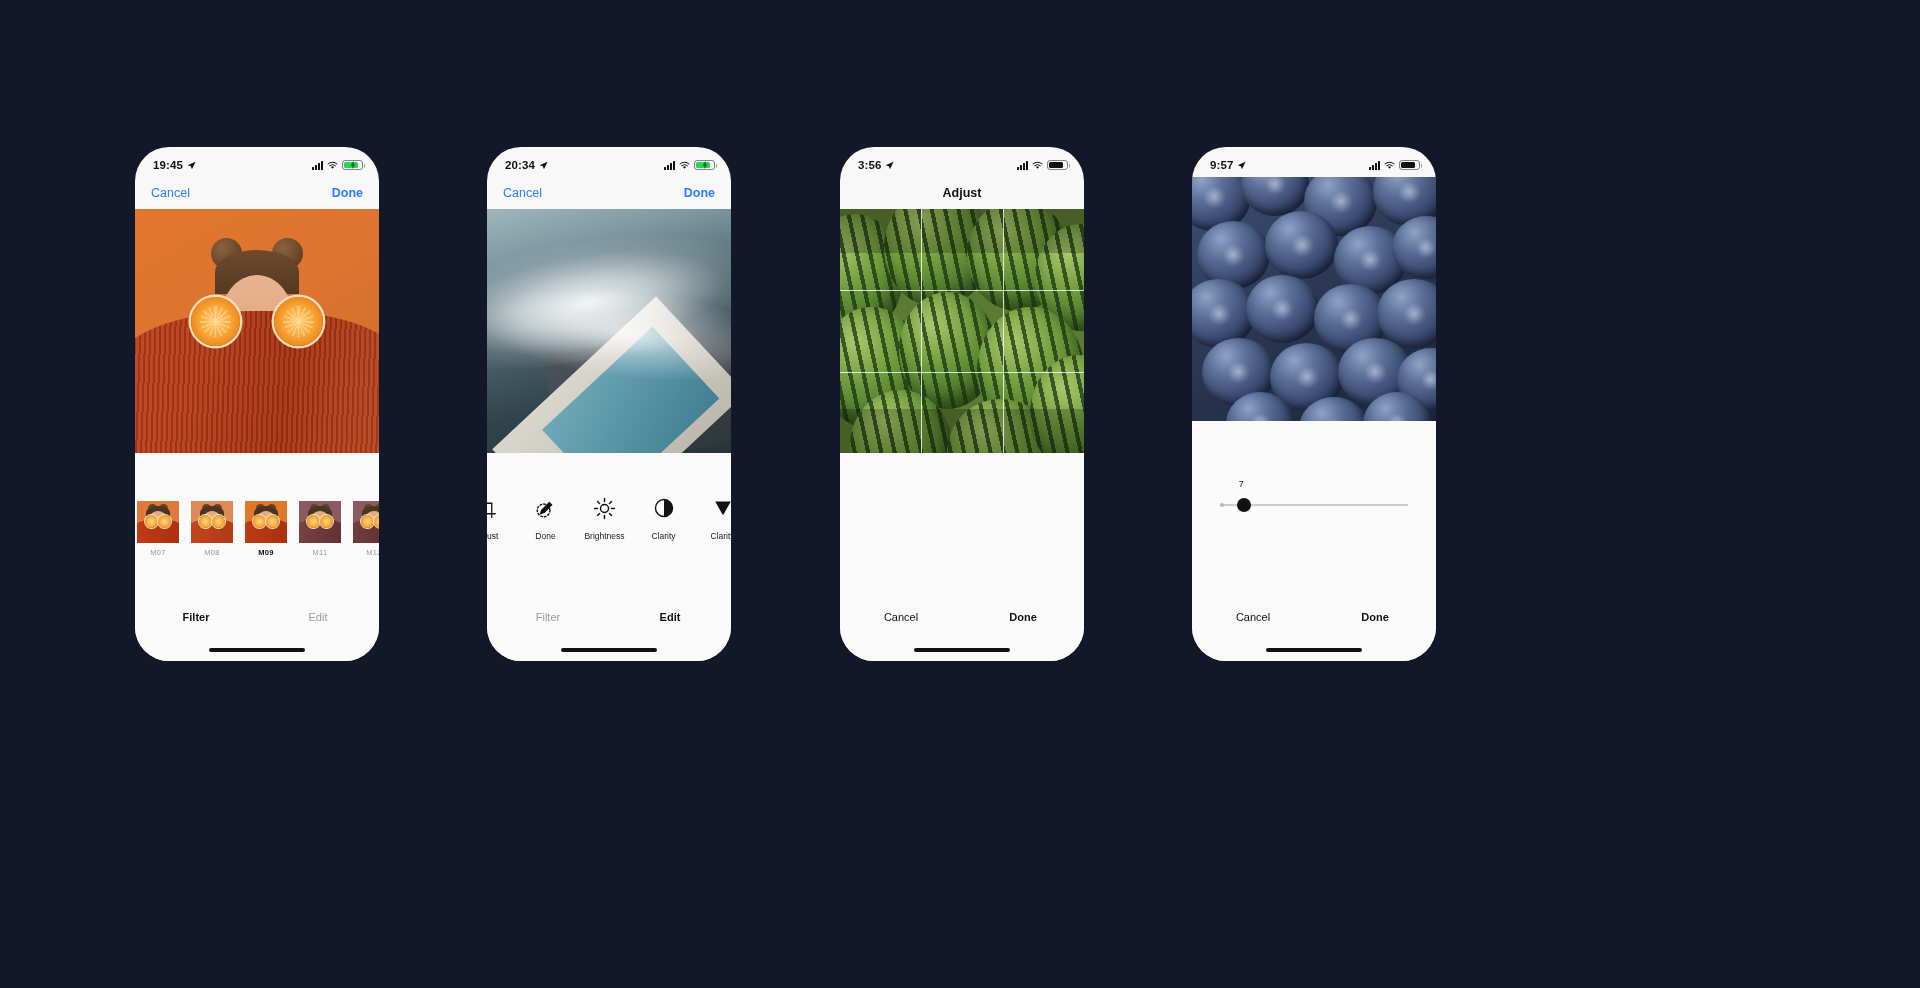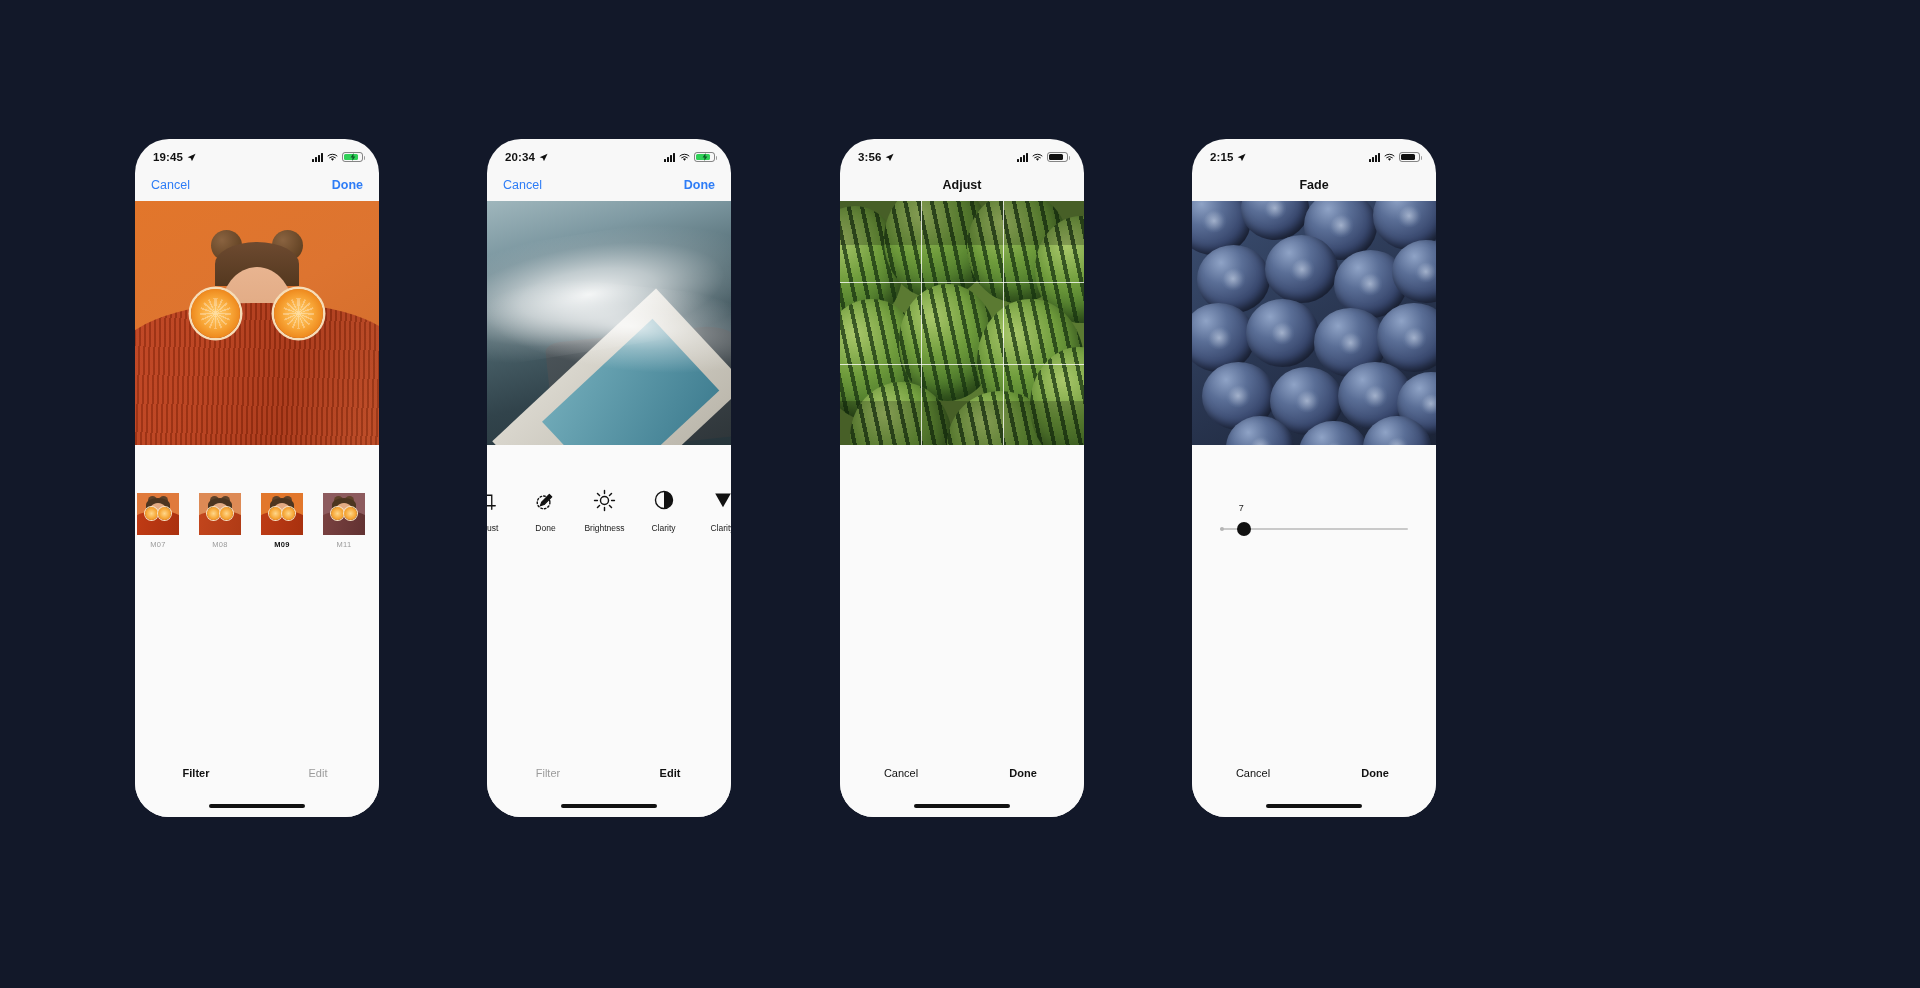--- a/index.html
+++ b/index.html
@@ -7,26 +7,27 @@
     width: 1920px; height: 988px;
     background: #121829;
     font-family: "Liberation Sans", sans-serif;
     overflow: hidden;
     position: relative;
   }
   .stage { position: absolute; inset: 0; }
 
   .phone {
     position: absolute;
-    width: 244px; height: 678px;
+    width: 244px; height: 514px;
     background: #f8f8f8;
     border-radius: 34px;
     overflow: hidden;
     display: flex;
     flex-direction: column;
+    margin-top: 8px;
   }
   #phone1 { left: 135px; top: 139px; }
   #phone2 { left: 487px; top: 139px; }
   #phone3 { left: 840px; top: 139px; }
   #phone4 { left: 1192px; top: 139px; }
 
   
   .statusbar {
     height: 30px;
     display: flex;
@@ -153,21 +154,21 @@
     background: radial-gradient(circle at 33% 26%, #8fa3c6 0%, #5a6e96 30%, #36456b 65%, #1e2740 100%);
     box-shadow: inset -3px -4px 9px rgba(0,0,0,.5); }
   .berry::after{ content:""; position:absolute; left:50%; top:50%; transform:translate(-50%,-50%);
     width:34%; height:34%; border-radius:50%;
     background: radial-gradient(circle, rgba(220,230,245,.55), rgba(120,140,175,.18) 60%, transparent 75%); }
 
   
   .workarea { flex: 1 1 auto; background: #fafafa; position: relative; }
 
   
-  .filter-strip { position:absolute; left:0; right:0; top:48px; display:flex; gap:20px; padding-left:2px;justify-content:space-between; }
+  .filter-strip { position:absolute; left:0; right:0; top:48px; display:flex; gap:12px; padding-left:2px;justify-content:space-between; }
   .filter-item { width:42px; flex:0 0 auto; text-align:center; cursor:pointer; }
   .filter-thumb { width:42px; height:42px; position:relative; overflow:hidden; }
   .ft-bg { position:absolute; inset:0; }
   .ft-sweater { position:absolute; left:-10%; bottom:0; width:120%; height:58%; border-radius:46% 46% 0 0 / 40% 38% 0 0; }
   .ft-hair { position:absolute; left:50%; top:12%; transform:translateX(-50%); width:24px; height:14px; border-radius:50% 50% 0 0; background:#4c3520; }
   .ft-bun { position:absolute; top:7%; width:9px; height:9px; border-radius:50%; background:#5f4229; }
   .ft-bun.l{ left:26%; } .ft-bun.r{ right:26%; }
   .ft-face { position:absolute; left:50%; top:23%; transform:translateX(-50%); width:21px; height:25px; border-radius:50% 50% 45% 45%; background:#e3ab84; }
   .ft-or { position:absolute; top:33%; width:13px; height:13px; border-radius:50%;
     background: radial-gradient(circle,#ffd78b 0%,#f6a737 55%,#e58b1d 100%); box-shadow:0 0 0 1px #f8e3c1; }
@@ -512,21 +513,21 @@
         <div class="bb-cell plain strong">Done</div>
       </div>
       <div class="home-indicator"></div>
     </div>
   </div>
 
   <div class="phone" id="phone4">
 
     <div class="statusbar">
       <div class="sb-left">
-        <span class="sb-time">2:15</span>
+        <span class="sb-time">9:57</span>
         <svg class="loc-icon" viewBox="0 0 10 10">
             <path d="M9.5 .7 .7 4.6l3.5 1.3 1.3 3.4z" fill="#111"></path>
           </svg>
       </div>
       <div class="sb-right">
         <span class="cellular">
             <i></i>
             <i></i>
             <i></i>
             <i></i>
@@ -535,23 +536,20 @@
           <path d="M6 8.6 4.3 6.7a2.6 2.6 0 0 1 3.4 0z" fill="#111"></path>
           <path d="M2.8 5.2a4.8 4.8 0 0 1 6.4 0" stroke="#111" stroke-width="1.1" fill="none" stroke-linecap="round"></path>
           <path d="M1 3.2a7.4 7.4 0 0 1 10 0" stroke="#111" stroke-width="1.1" fill="none" stroke-linecap="round"></path>
         </svg>
         <span class="battery bat-dark">
             <span></span>
           </span>
       </div>
     </div>
 
-    <div class="navbar">
-      <div class="nav-title">Fade</div>
-    </div>
 
     <div class="photo">
       <div class="p4-bg"></div>
       <div class="berry" style="left:-6%;top:-6%;width:30%;height:28%"></div>
       <div class="berry" style="left:20%;top:-10%;width:28%;height:26%"></div>
       <div class="berry" style="left:46%;top:-4%;width:30%;height:28%"></div>
       <div class="berry" style="left:74%;top:-8%;width:30%;height:28%"></div>
       <div class="berry" style="left:2%;top:18%;width:30%;height:28%"></div>
       <div class="berry" style="left:30%;top:14%;width:30%;height:28%"></div>
       <div class="berry" style="left:58%;top:20%;width:30%;height:28%"></div>

